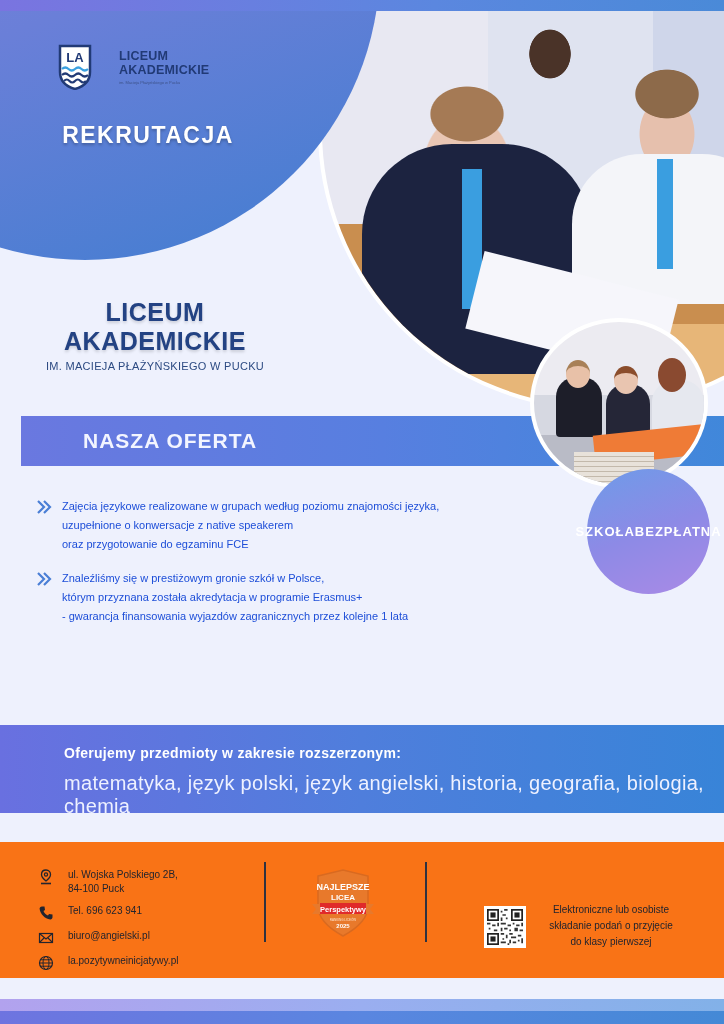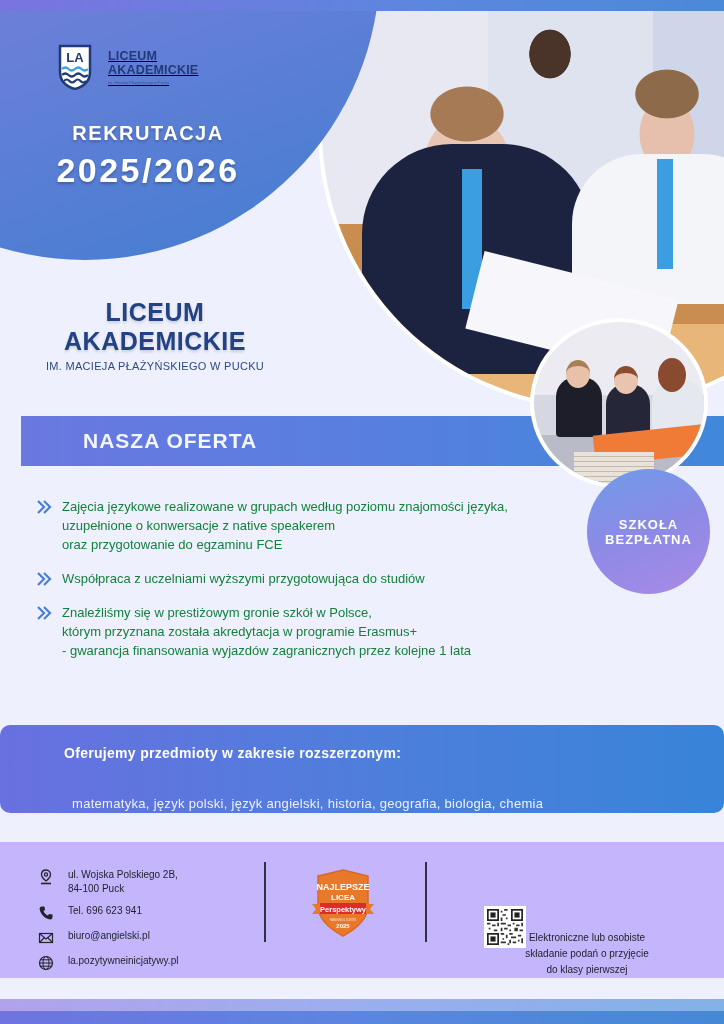--- a/index.html
+++ b/index.html
@@ -27,27 +27,27 @@
     border-radius: 70px 70px 10px 10px; }
   .hero-photo .tie1 { position: absolute; left: 140px; top: 315px; width: 20px; height: 140px; background: #3a9ee0; }
   .hero-photo .tie2 { position: absolute; left: 335px; top: 305px; width: 16px; height: 110px; background: #3a9ee0; }
   .hero-photo .paper { position: absolute; left: 150px; top: 420px; width: 200px; height: 80px; background: #f6f6fb;
     transform: rotate(14deg); }
 
   
   .hero-circle { position: absolute; left: -210px; top: -330px; width: 590px; height: 590px; border-radius: 50%;
     background: linear-gradient(160deg, #8a86de 10%, #6a7fd8 55%, #4a7ed2 90%); z-index: 3; }
 
-  .logo { position: absolute; left: 58px; top: 44px; z-index: 4; display: flex; align-items: center; gap: 16px; text-decoration: underline; }
+  .logo { position: absolute; left: 58px; top: 44px; z-index: 4; display: flex; align-items: center; gap: 27px; }
   .logo-shield { width: 34px; height: 46px; }
   .logo-text .l1, .logo-text .l2 { font-weight: bold; font-size: 12.5px; color: #213a76; line-height: 14px; letter-spacing: 0.2px; }
   .logo-text .l3 { font-size: 4px; color: #3d5289; margin-top: 3px; }
 
   .recruit { position: absolute; left: 0; top: 122px; width: 296px; text-align: center; z-index: 4; color: #fff; }
-  .recruit .r1 { font-weight: bold; font-size: 20px; letter-spacing: 1.5px; text-shadow: 0 2px 3px rgba(0,0,0,.25); }
+  .recruit .r1 { font-weight: bold; font-size: 23px; letter-spacing: 1.5px; text-shadow: 0 2px 3px rgba(0,0,0,.25); }
   .recruit .r2 { font-weight: bold; font-size: 34px; letter-spacing: 2.5px; margin-top: 6px; text-shadow: 0 2px 3px rgba(0,0,0,.25); }
 
   .school-name { position: absolute; left: 0; top: 298px; width: 310px; text-align: center; z-index: 4; }
   .school-name .s1, .school-name .s2 { font-weight: bold; font-size: 25px; color: #234283; line-height: 29px; letter-spacing: 0.5px;
     text-shadow: 0 2px 3px rgba(0,0,0,.15); }
   .school-name .s3 { font-size: 11px; color: #2c4a82; margin-top: 4px; letter-spacing: 0.3px; }
 
   .offer-bar { position: absolute; left: 0; top: 416px; width: 724px; height: 50px; z-index: 1;
     background: linear-gradient(90deg, #6a78e0, #577fe0 50%, #3f88da); margin-left: 21px; }
   .offer-bar .title { position: absolute; left: 62px; top: 13px; color: #f3f5ff; font-weight: bold; font-size: 21px; letter-spacing: 1px; }
@@ -59,43 +59,43 @@
   .small-photo .h1 { position: absolute; left: 32px; top: 38px; width: 24px; height: 28px; background: #e8c1a8; border-radius: 50%; border-top: 6px solid #a88057; }
   .small-photo .p2 { position: absolute; left: 72px; top: 62px; width: 44px; height: 56px; background: #252637; border-radius: 20px 20px 4px 4px; }
   .small-photo .h2 { position: absolute; left: 80px; top: 44px; width: 24px; height: 28px; background: #e9c5b0; border-radius: 50%; border-top: 7px solid #8b4d2c; }
   .small-photo .p3 { position: absolute; left: 118px; top: 58px; width: 52px; height: 64px; background: #e6e8ef; border-radius: 22px 22px 4px 4px; }
   .small-photo .h3 { position: absolute; left: 124px; top: 36px; width: 28px; height: 34px; background: #8a4a30; border-radius: 50%; }
   .small-photo .book { position: absolute; left: 60px; top: 108px; width: 110px; height: 30px; background: #ef7b36; transform: rotate(-6deg); }
   .small-photo .stack { position: absolute; left: 40px; top: 130px; width: 80px; height: 40px; background: repeating-linear-gradient(180deg,#e8e2da 0 4px,#c3b9ab 4px 5px); }
 
   .free-badge { position: absolute; left: 587px; top: 469px; width: 123px; height: 125px; border-radius: 50%; z-index: 7;
     background: linear-gradient(160deg, #6e9be8, #8d8ae6 50%, #a98ae6);
-    display: flex; flex-direction: column; align-items: center; justify-content: center; }
+    display: flex; flex-direction: row; align-items: center; justify-content: center; }
   .free-badge span { color: #fff; font-weight: bold; font-size: 13px; letter-spacing: 1px; line-height: 15px; }
 
   .offer-list { position: absolute; left: 36px; top: 497px; width: 540px; z-index: 2; }
   .offer-item { display: flex; align-items: flex-start; margin-bottom: 15px; }
   .offer-item .chev { width: 16px; height: 16px; margin-top: 2px; margin-right: 10px; flex-shrink: 0; }
-  .offer-item .txt { font-size: 13px; color: #15803d; line-height: 19px; white-space: pre-line; }
+  .offer-item .txt { font-size: 11px; color: #1d4ed8; line-height: 19px; white-space: pre-line; }
 
   .ext-bar { position: absolute; left: 0; top: 725px; width: 724px; height: 88px;
-    background: linear-gradient(90deg, #6970e0, #4f7edc 50%, #3884d8); border-radius: 10px; }
+    background: linear-gradient(90deg, #6970e0, #4f7edc 50%, #3884d8); }
   .ext-bar .t1 { position: absolute; left: 64px; top: 20px; color: #fff; font-weight: bold; font-size: 14px; letter-spacing: 0.3px; }
-  .ext-bar .t2 { position: absolute; left: 72px; top: 47px; color: #eef1ff; font-size: 13px; letter-spacing: 0.3px; margin-top: 24px; }
-
-  .contact-panel { position: absolute; left: 0; top: 842px; width: 724px; height: 136px; background: #c4b5fd; }
+  .ext-bar .t2 { position: absolute; left: 64px; top: 47px; color: #eef1ff; font-size: 20px; letter-spacing: 0.3px; }
+
+  .contact-panel { position: absolute; left: 0; top: 842px; width: 724px; height: 136px; background: #f97316; }
   .contact-rows { position: absolute; left: 38px; top: 26px; }
   .crow { display: flex; align-items: flex-start; margin-bottom: 8px; }
   .crow .ic { width: 16px; height: 16px; margin-right: 14px; margin-top: 1px; flex-shrink: 0; }
   .crow .ct { font-size: 10px; color: #22242e; line-height: 14px; white-space: pre-line; }
   .vline { position: absolute; top: 20px; width: 1.5px; height: 80px; background: #2e3240; }
   .badge-prestige { position: absolute; left: 310px; top: 26px; width: 66px; height: 70px; }
   .deadline { position: absolute; left: 440px; top: 28px; width: 270px; text-align: center; font-weight: bold; font-size: 9.5px; color: #1d1f29; letter-spacing: 0.3px; }
   .qr { position: absolute; left: 484px; top: 64px; width: 42px; height: 42px; background: #fff; padding: 3px; }
-  .apply-text { position: absolute; left: 512px; top: 60px; width: 150px; text-align: center; font-size: 10px; color: #22242e; line-height: 16px; white-space: pre-line; margin-top: 28px; }
+  .apply-text { position: absolute; left: 536px; top: 60px; width: 150px; text-align: center; font-size: 10px; color: #22242e; line-height: 16px; white-space: pre-line; }
 
   .bottom-light { position: absolute; left: 0; top: 978px; width: 724px; height: 21px; background: #eef1fd; }
   .bottom-strip1 { position: absolute; left: 0; top: 999px; width: 724px; height: 12px;
     background: linear-gradient(90deg, #b2a2ee, #9aaef0 50%, #82b1e8); }
   .bottom-strip2 { position: absolute; left: 0; top: 1011px; width: 724px; height: 13px;
     background: linear-gradient(90deg, #6e74e0, #5a86e0 50%, #4489d6); }
 </style>
 </head>
 <body>
 
@@ -121,21 +121,20 @@
   </svg>
   <div class="logo-text">
     <div class="l1">LICEUM</div>
     <div class="l2">AKADEMICKIE</div>
     <div class="l3">im. Macieja Płażyńskiego w Pucku</div>
   </div>
 </div>
 
 <div class="recruit">
   <div class="r1">REKRUTACJA</div>
-  <div class="r2">2025/2026</div>
 </div>
 
 <div class="school-name">
   <div class="s1">LICEUM</div>
   <div class="s2">AKADEMICKIE</div>
   <div class="s3">IM. MACIEJA PŁAŻYŃSKIEGO W PUCKU</div>
 </div>
 
 <div class="offer-bar">
   <div class="title">NASZA OFERTA</div>
@@ -158,26 +157,20 @@
 </div>
 
 <div class="offer-list">
   <div class="offer-item">
     <svg class="chev" viewBox="0 0 16 16">
         <path d="M2 2 L8 8 L2 14 M8 2 L14 8 L8 14" fill="none" stroke="#4a7fd6" stroke-width="2.2"></path>
       </svg>
     <div class="txt">Zajęcia językowe realizowane w grupach według poziomu znajomości języka,
 uzupełnione o konwersacje z native speakerem
 oraz przygotowanie do egzaminu FCE</div>
-  </div>
-  <div class="offer-item">
-    <svg class="chev" viewBox="0 0 16 16">
-        <path d="M2 2 L8 8 L2 14 M8 2 L14 8 L8 14" fill="none" stroke="#4a7fd6" stroke-width="2.2"></path>
-      </svg>
-    <div class="txt">Współpraca z uczelniami wyższymi przygotowująca do studiów</div>
   </div>
   <div class="offer-item">
     <svg class="chev" viewBox="0 0 16 16">
         <path d="M2 2 L8 8 L2 14 M8 2 L14 8 L8 14" fill="none" stroke="#4a7fd6" stroke-width="2.2"></path>
       </svg>
     <div class="txt">Znaleźliśmy się w prestiżowym gronie szkół w Polsce,
 którym przyznana została akredytacja w programie Erasmus+
 - gwarancja finansowania wyjazdów zagranicznych przez kolejne 1 lata</div>
   </div>
 </div>

